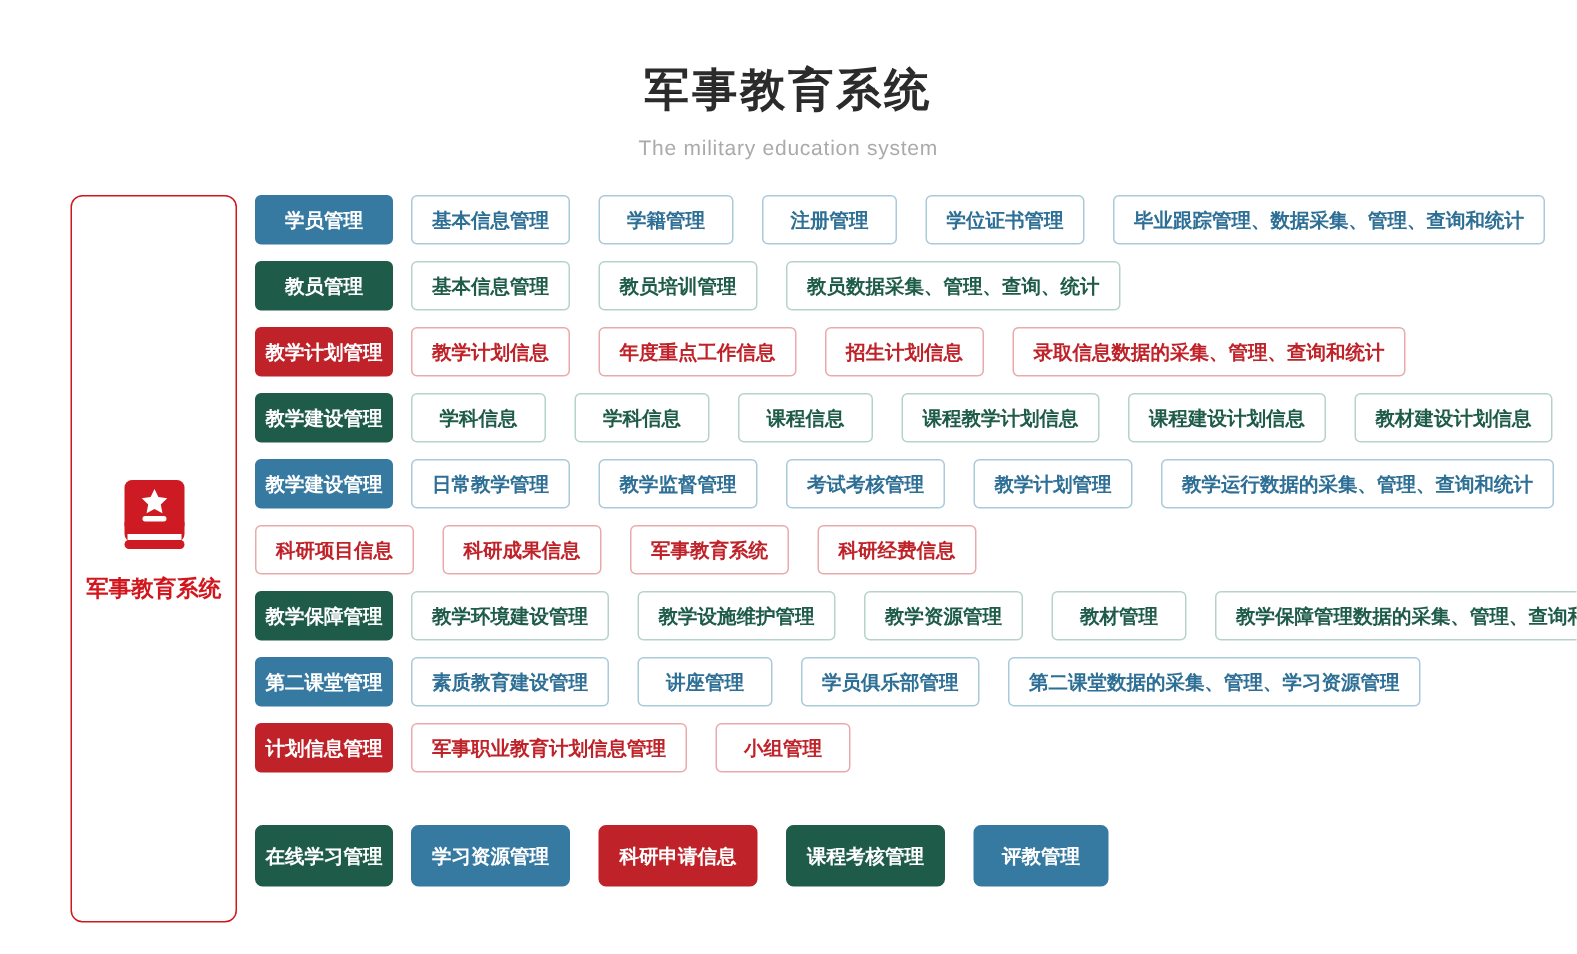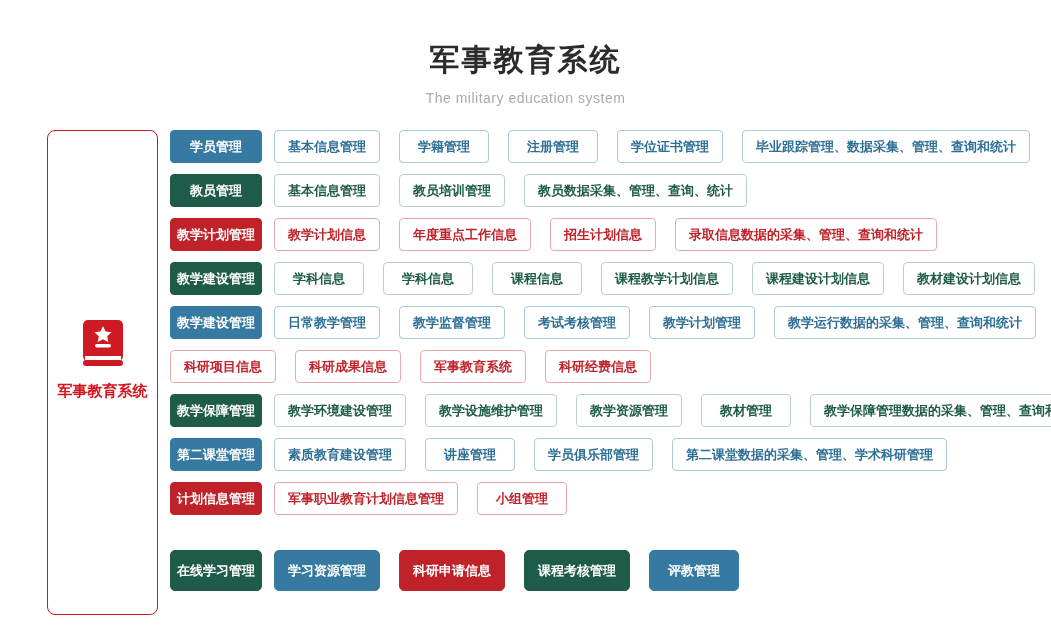--- a/index.html
+++ b/index.html
@@ -167,21 +167,21 @@
             </div>
           </div>
         </div>
         <div class="row">
           <button class="btn cat filled blue">第二课堂管理</button>
           <div class="lines">
             <div class="line">
               <button class="btn outline blue">素质教育建设管理</button>
               <button class="btn outline blue">讲座管理</button>
               <button class="btn outline blue">学员俱乐部管理</button>
-              <button class="btn outline blue">第二课堂数据的采集、管理、学术科研管理</button>
+              <button class="btn outline blue">第二课堂数据的采集、管理、学习资源管理</button>
             </div>
           </div>
         </div>
         <div class="row">
           <button class="btn cat filled red">计划信息管理</button>
           <div class="lines">
             <div class="line">
               <button class="btn outline red">军事职业教育计划信息管理</button>
               <button class="btn outline red">小组管理</button>
             </div>

